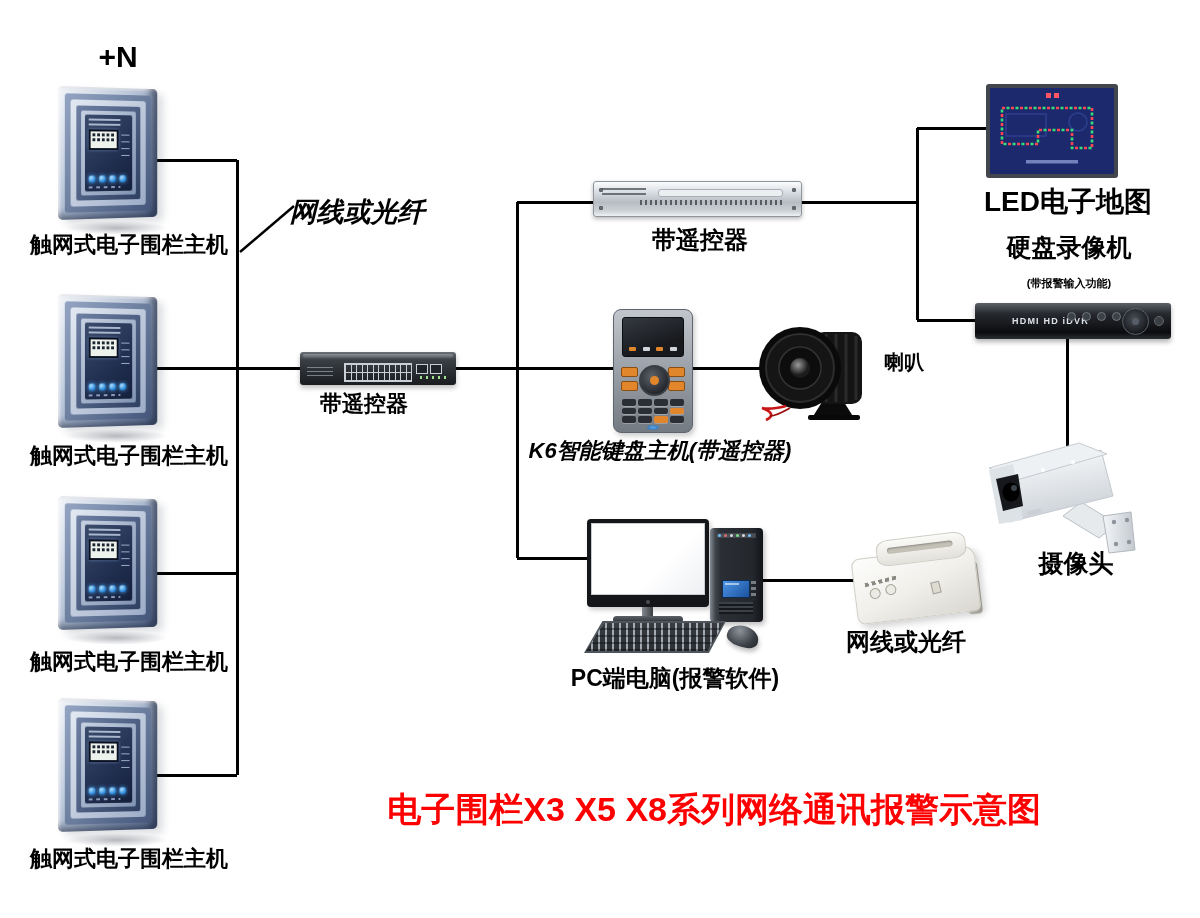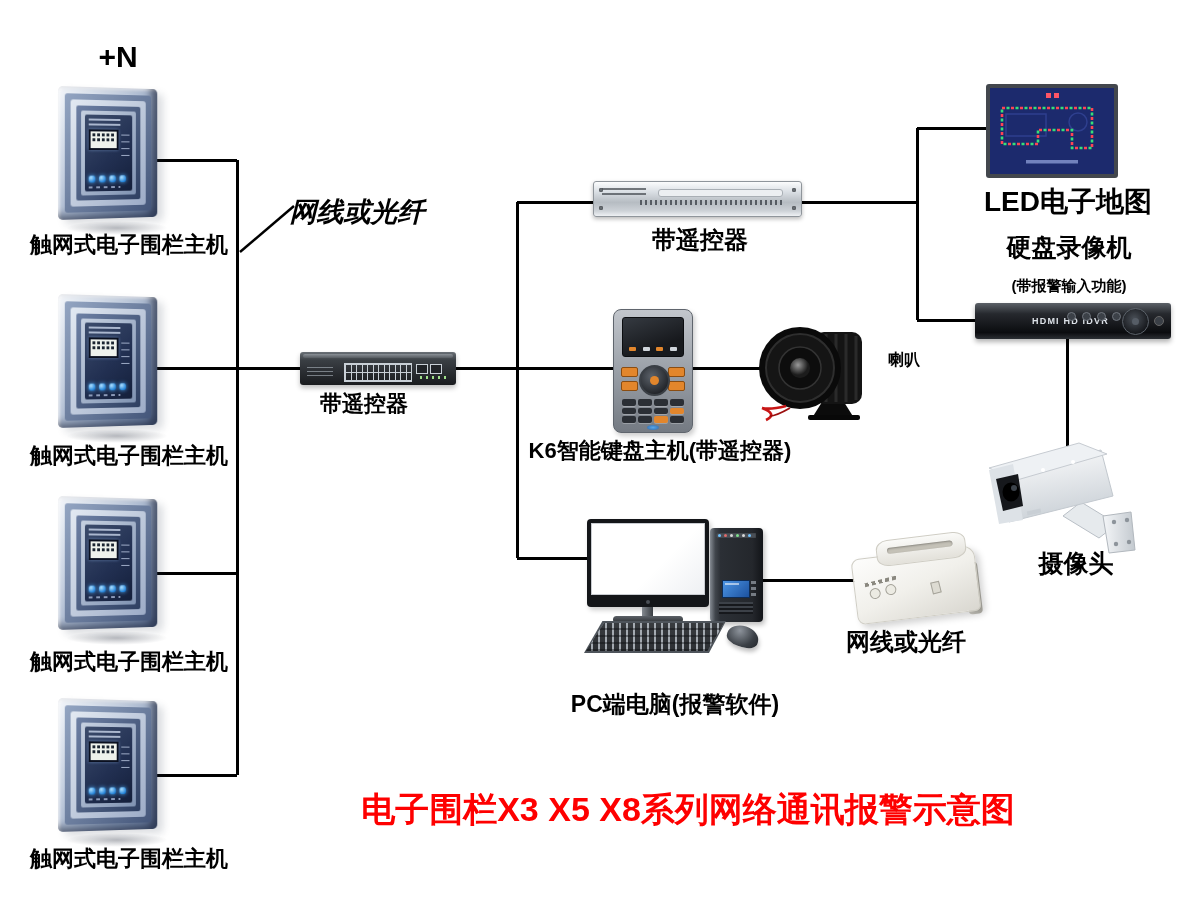--- a/index.html
+++ b/index.html
@@ -81,35 +81,35 @@
   .kp-keys i.org{background:#e2862c;}
   .kp-logo{position:absolute;left:50%;bottom:2px;width:12px;height:5px;margin-left:-6px;border-radius:50%;
            background:radial-gradient(#5aa7e8,#2c66a8);}
 
   
   .t-plusn{left:86px;top:40px;width:64px;font-size:30px;}
   .t-fence{left:16px;width:226px;font-size:22px;}
   .t-link{left:272px;top:197px;width:170px;font-size:27px;font-style:italic;}
   .t-switch{left:308px;top:391px;width:112px;font-size:22px;}
   .t-module{left:644px;top:226px;width:112px;font-size:24px;}
-  .t-keypad{left:527px;top:438px;width:266px;font-size:22px;}
-  .t-speaker{left:874px;top:351px;width:60px;font-size:16px;text-align:center;}
+  .t-keypad{left:527px;top:438px;width:266px;font-size:22px;font-style:italic;}
+  .t-speaker{left:874px;top:351px;width:60px;font-size:20px;text-align:center;}
   .t-ledmap{left:984px;top:186px;width:146px;font-size:28px;}
   .t-dvr{left:1000px;top:233px;width:138px;font-size:25px;}
-  .t-dvr2{left:1000px;top:277px;width:138px;font-size:15px;}
+  .t-dvr2{left:1000px;top:277px;width:138px;font-size:11px;}
   .t-camera{left:1034px;top:549px;width:84px;font-size:25px;}
-  .t-pc{left:554px;top:691px;width:242px;font-size:23px;}
+  .t-pc{left:554px;top:665px;width:242px;font-size:23px;}
   .t-printer{left:843px;top:628px;width:126px;font-size:24px;}
-  .t-title{left:335px;top:790px;width:706px;font-size:34px;color:#fe0000;}
+  .t-title{left:335px;top:790px;width:706px;font-size:34px;color:#fe0000;text-align:right;}
 
   
   .dvr{left:975px;top:303px;width:196px;height:36px;border-radius:3px;
        background:linear-gradient(180deg,#5c6168 0%,#26292e 30%,#0b0c0f 82%,#2c2f34 100%);
        box-shadow:0 3px 5px rgba(0,0,0,.3);}
-  .dvr-txt{position:absolute;left:25px;top:13px;color:#dde2e8;font-size:9px;font-weight:bold;letter-spacing:1.2px;padding-left:32px;}
+  .dvr-txt{position:absolute;left:5px;top:13px;color:#dde2e8;font-size:9px;font-weight:bold;letter-spacing:1.2px;padding-left:32px;}
   .dvr-btns{position:absolute;left:92px;top:9px;display:flex;gap:6px;}
   .dvr-btns i{width:7px;height:7px;border-radius:50%;background:#3c4148;border:1px solid #70767e;}
   .dvr-pad{position:absolute;right:22px;top:5px;width:25px;height:25px;border-radius:50%;border:1px solid #5c636b;
            background:radial-gradient(circle at 45% 40%,#4a5058,#14161a 75%);}
   .dvr-pad i{position:absolute;left:50%;top:50%;width:7px;height:7px;margin:-3.5px;border-radius:50%;background:#565d66;}
   .dvr-pwr{position:absolute;right:7px;top:13px;width:8px;height:8px;border-radius:50%;background:#3a3f46;border:1px solid #666;}
 
   
   .mon{left:587px;top:519px;width:122px;height:88px;background:#141619;border-radius:4px;
        box-shadow:2px 3px 5px rgba(0,0,0,.2);}

